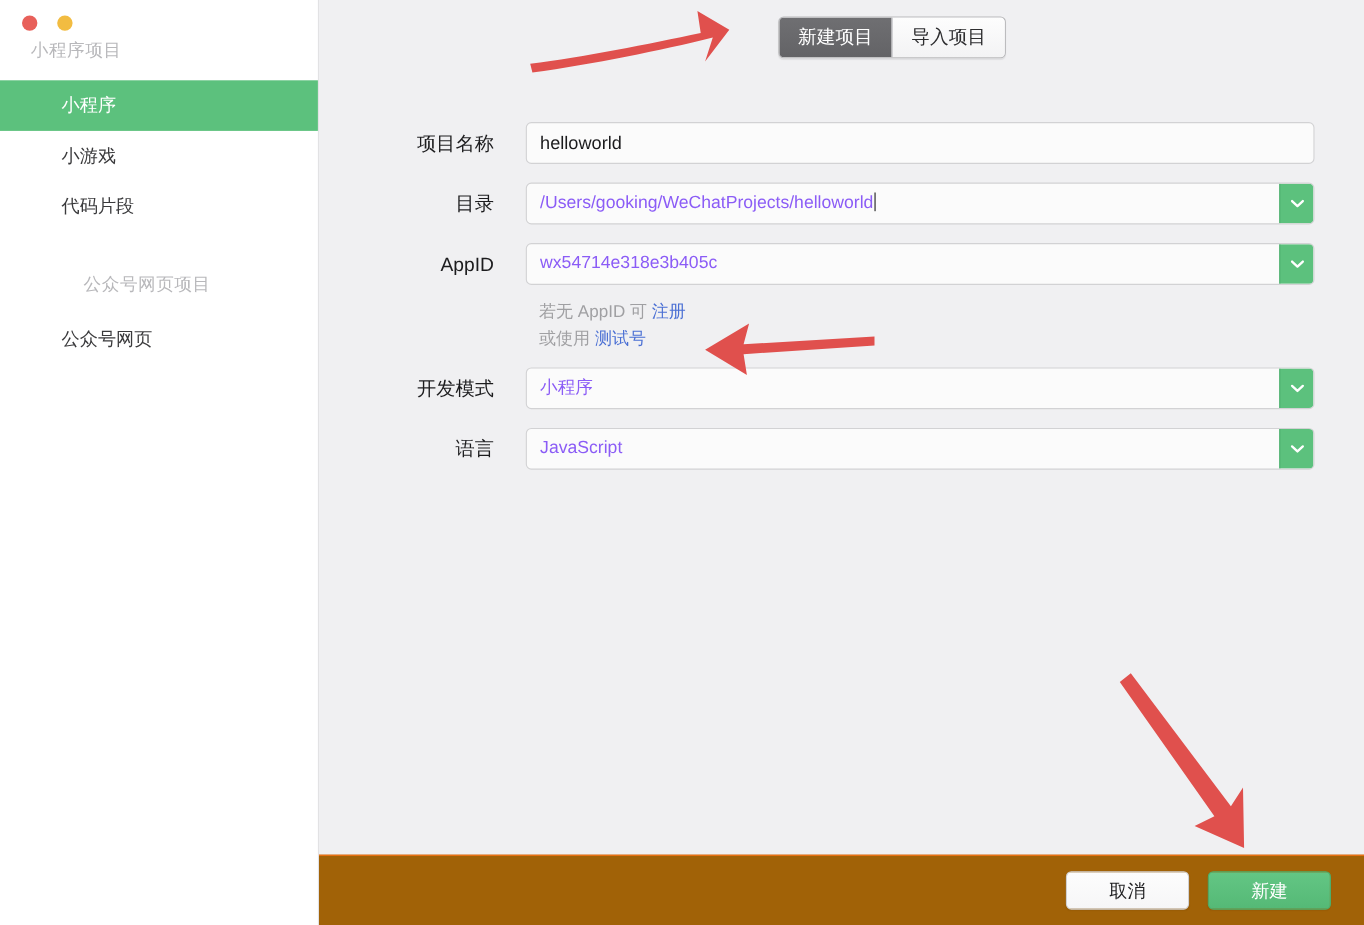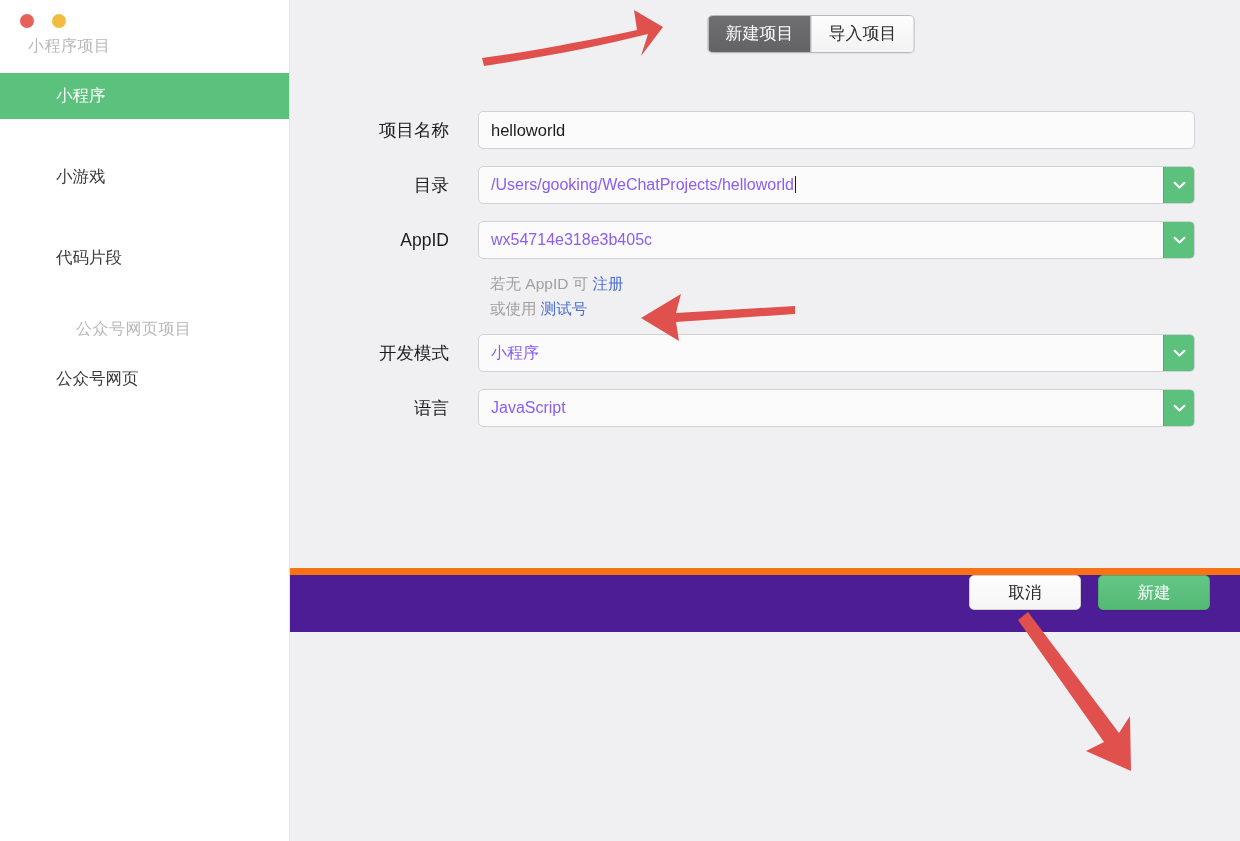--- a/index.html
+++ b/index.html
@@ -51,21 +51,20 @@
   .side-group-title.second { margin-top: 38px; margin-left: 48px; }
 
   .side-item {
     height: 46px;
     display: flex;
     align-items: center;
     padding-left: 56px;
     font-size: 16.5px;
     color: #3a3a3c;
     cursor: default;
-    margin-top: 35px;
   }
   .side-item.top-gap { margin-top: 16px; }
   .side-item.active {
     background: #5cc17d;
     color: #ffffff;
   }
 
   .sidebar-footer {
     position: absolute;
     left: 0;
@@ -102,21 +101,21 @@
     gap: 7px;
     cursor: default;
   }
   .logout .chev { font-size: 12px; color: #3c3c3e; }
 
   
   .main {
     flex: 1;
     position: relative;
     background: #f0f0f2;
-    height: 632px;
+    height: 841px;
   }
 
   
   .tabs {
     position: absolute;
     top: 15px;
     left: 50%;
     transform: translateX(-50%);
     margin-left: 46px;
     display: flex;
@@ -219,24 +218,24 @@
     color: #a0a0a3;
   }
   .hint .inner { padding-left: 12px; }
   .hint a { color: #4a6fd4; text-decoration: none; cursor: default; }
 
   
   .main-footer {
     position: absolute;
     left: 0; right: 0; bottom: 0;
     height: 64px;
-    border-top: 7px solid #f97316;
-    background: #4c1d95;
-    display: flex;
-    align-items: flex-start;
+    border-top: 1px solid #f97316;
+    background: #a16207;
+    display: flex;
+    align-items: center;
     justify-content: flex-end;
     gap: 17px;
     padding-right: 30px;
   }
   .btn {
     width: 112px;
     height: 35px;
     border-radius: 5px;
     font-size: 16.5px;
     display: flex;

